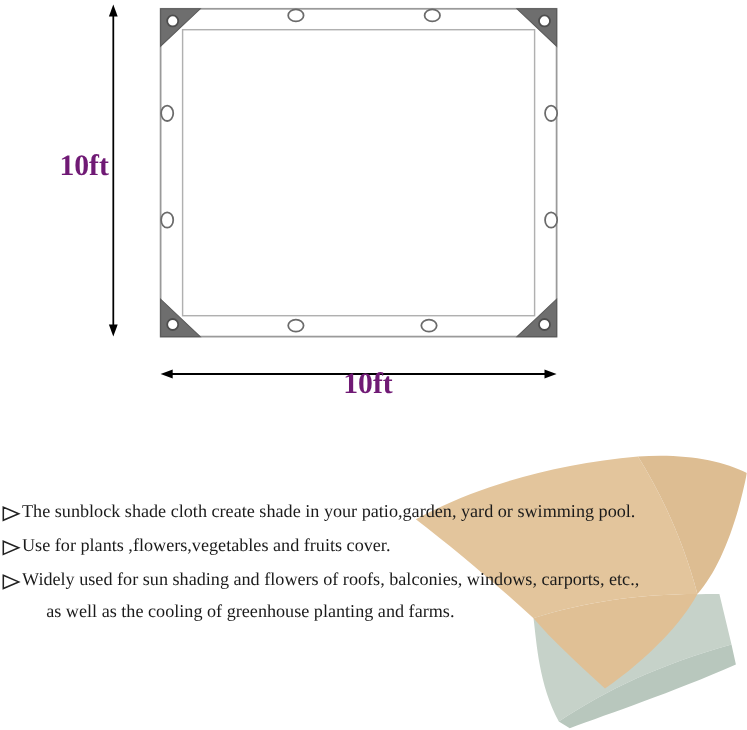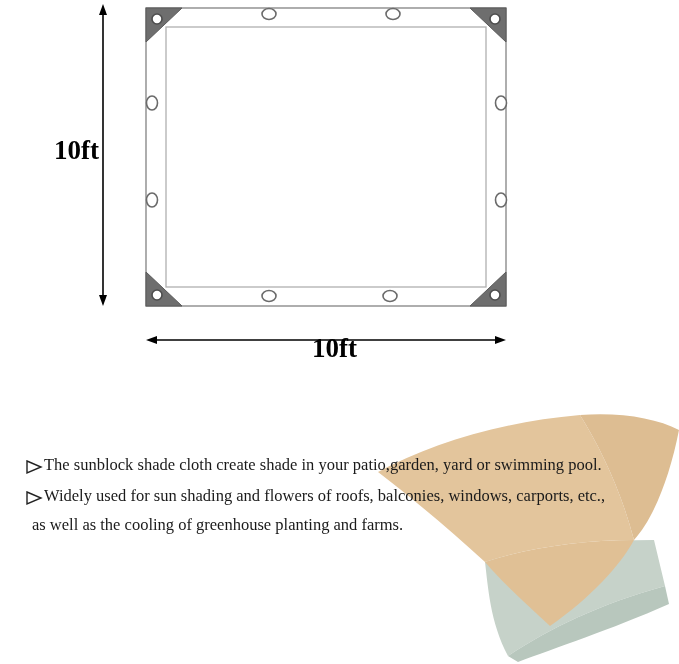--- a/index.html
+++ b/index.html
@@ -24,21 +24,21 @@
     height: 380px;
   }
   #diagram-svg {
     position: absolute;
     left: 0;
     top: 0;
   }
 
   .dim-label {
     position: absolute;
-    color: #000000;
+    color: #701a75;
     font-family: "Liberation Serif", serif;
     font-size: 27px;
     font-weight: bold;
     letter-spacing: 0px;
     white-space: nowrap;
   }
   #label-height {
     left: 54px;
     top: 135px;
   }
@@ -60,40 +60,40 @@
   #feature-list {
     position: absolute;
     left: 0;
     top: 455px;
     width: 679px;
   }
   .feature-row {
     display: flex;
     align-items: flex-start;
     margin-bottom: 9px;
-    padding-left: 24px;
+    padding-left: 0;
   }
   .bullet-icon {
     width: 20px;
     min-width: 20px;
     height: 20px;
     margin-top: 2px;
   }
   .feature-text {
     font-family: "Liberation Serif", serif;
     font-size: 16.5px;
     color: #1a1a1a;
     line-height: 20px;
     white-space: nowrap;
   }
   .feature-text.indent {
     padding-left: 26px;
   }
   .feature-row.cont {
-    padding-left: 6px;
+    padding-left: 16px;
     margin-top: -2px;
   }
 </style>
 </head>
 <body>
 
 <div id="diagram-section">
   <svg id="diagram-svg" width="679" height="380" viewBox="0 0 679 380">
 
     <g stroke="#000000" stroke-width="1.6" fill="none">
@@ -160,20 +160,26 @@
 
 <div id="feature-list">
 
   <div class="feature-row">
     <svg class="bullet-icon" viewBox="0 0 20 20">
       <polygon points="3,4 17,10 3,16" fill="none" stroke="#222222" stroke-width="1.4"></polygon>
     </svg>
     <span class="feature-text">The sunblock shade cloth create shade in your patio,garden, yard or swimming pool.</span>
   </div>
 
+  <div class="feature-row">
+    <svg class="bullet-icon" viewBox="0 0 20 20">
+      <polygon points="3,4 17,10 3,16" fill="none" stroke="#222222" stroke-width="1.4"></polygon>
+    </svg>
+    <span class="feature-text">Use for plants ,flowers,vegetables and fruits cover.</span>
+  </div>
 
   <div class="feature-row">
     <svg class="bullet-icon" viewBox="0 0 20 20">
       <polygon points="3,4 17,10 3,16" fill="none" stroke="#222222" stroke-width="1.4"></polygon>
     </svg>
     <span class="feature-text">Widely used for sun shading and flowers of roofs, balconies, windows, carports, etc.,</span>
   </div>
 
   <div class="feature-row cont">
     <span class="feature-text indent">as well as the cooling of greenhouse planting and farms.</span>

